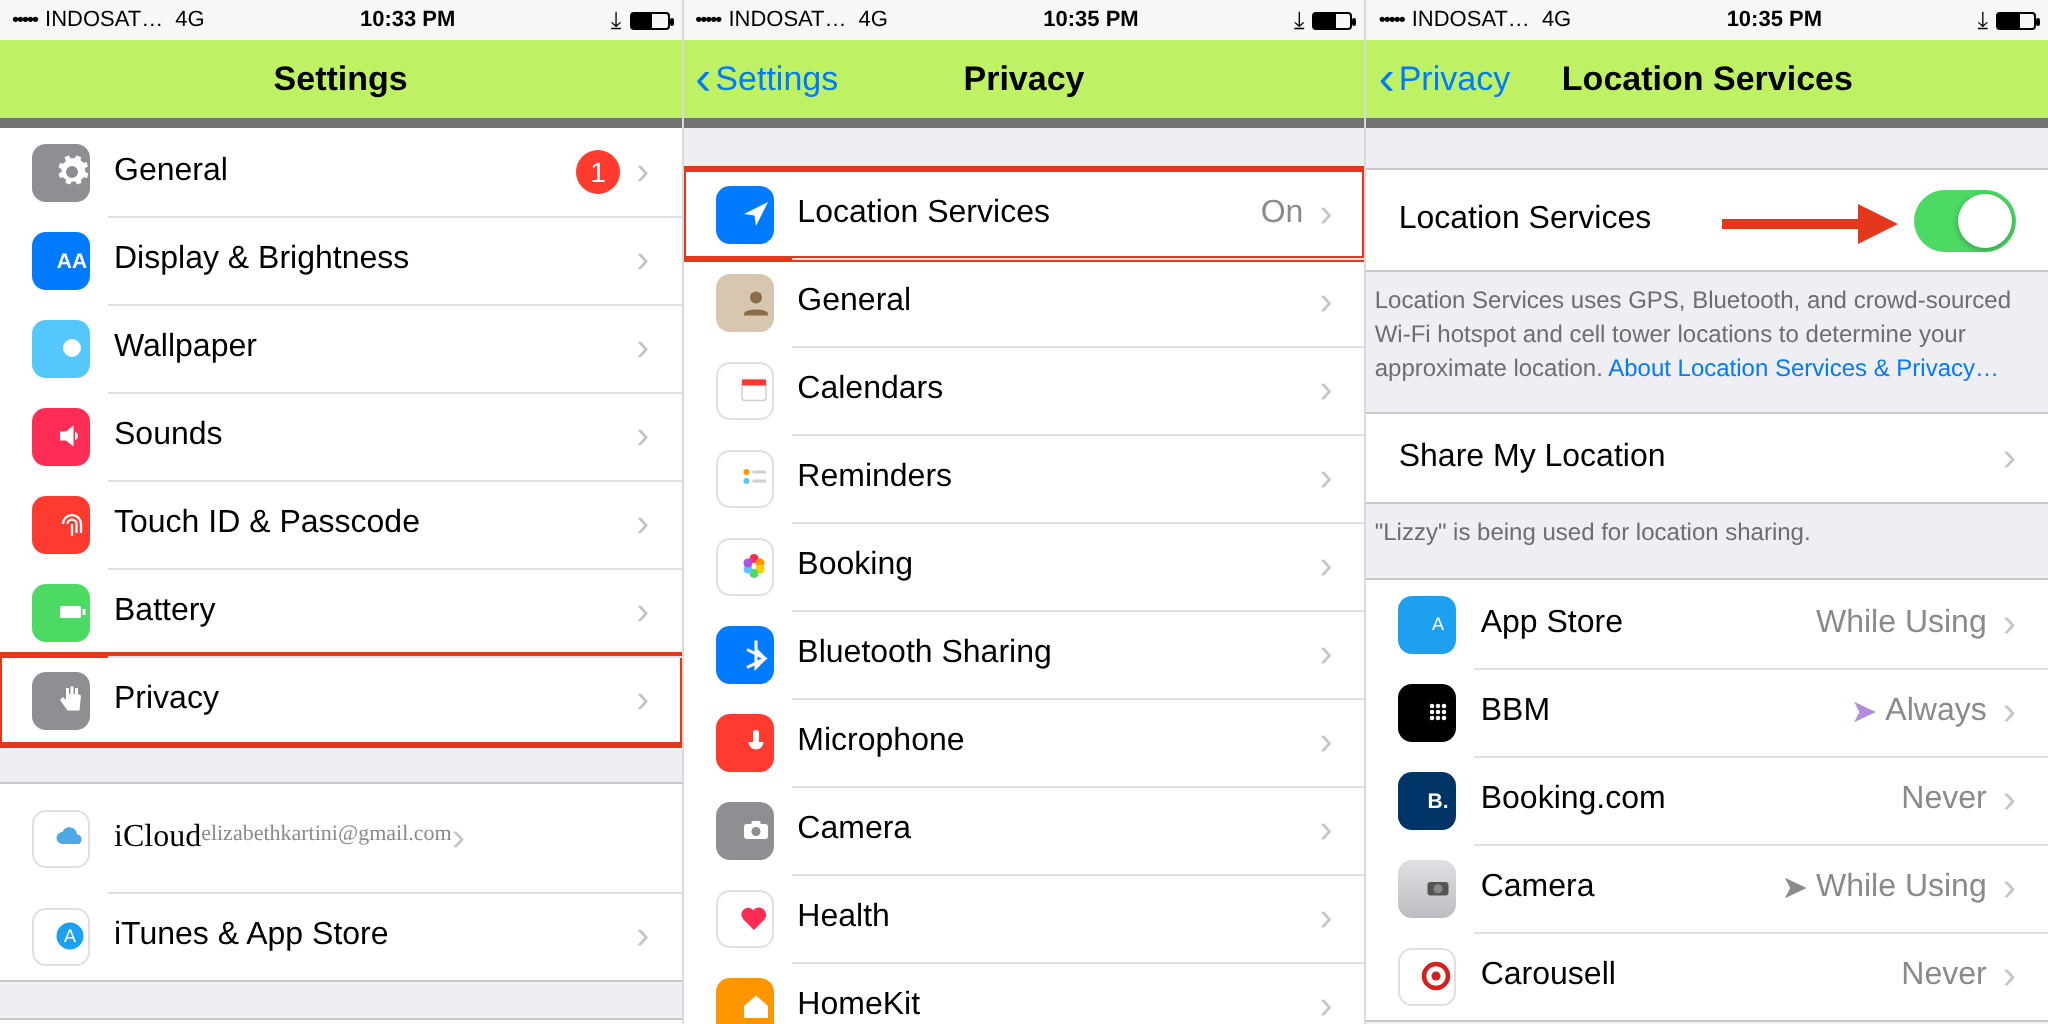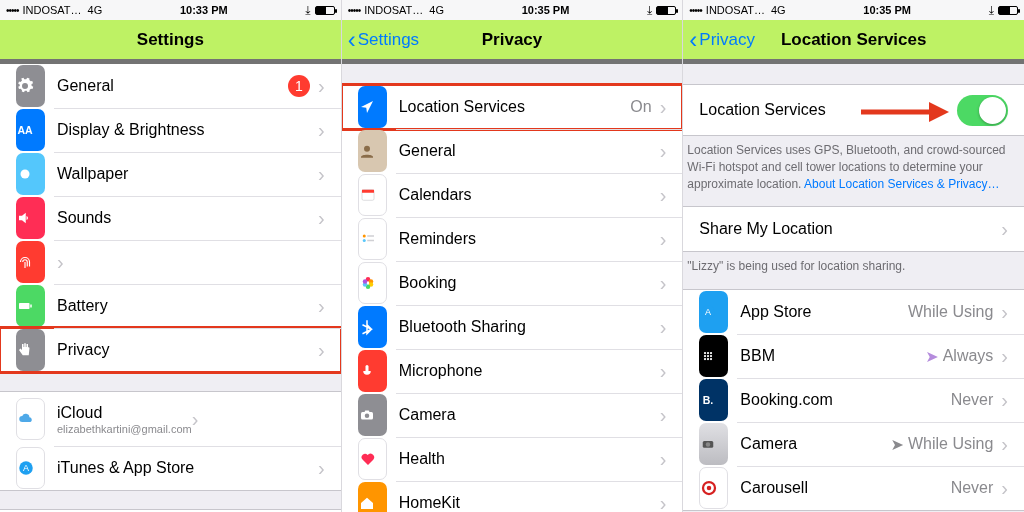--- a/index.html
+++ b/index.html
@@ -24,30 +24,30 @@
   .nav .title { position:absolute; left:0; right:0; text-align:center; font-size:17px; font-weight:600; color:#000;}
   .nav .back { display:flex; align-items:center; color:#007aff; font-size:17px; padding-left:6px; z-index:1; gap:2px;}
   .nav .chev { font-size:24px; line-height:1; }
 
   
   .list { background:#efeef3; flex:1; overflow:hidden; }
   .group { background:#fff; border-top:1px solid #c7c6cc; border-bottom:1px solid #c7c6cc; margin-bottom:18px;}
   .group.first { border-top:none; }
   .row { display:flex; align-items:center; height:44px; padding:0 16px; position:relative;}
   .row + .row::before { content:""; position:absolute; left:54px; right:0; top:0; height:1px; background:#e0dfe4;}
-  .icon { width:29px; height:42px; border-radius:7px; margin-right:12px; display:flex; align-items:center; justify-content:flex-start; flex-shrink:0; }
+  .icon { width:29px; height:29px; border-radius:7px; margin-right:12px; display:flex; align-items:center; justify-content:flex-end; flex-shrink:0; }
   .icon svg { width:18px; height:18px; }
   .label { flex:1; font-size:16px; color:#000000; }
   .subtext { font-size:11px; color:#8a8a8e; margin-top:1px;text-align:right;}
   .value { font-size:16px; color:#8a8a8e; margin-right:8px; display:flex; align-items:center; gap:4px;}
   .value .navarrow { color:#b58cdd; }
   .value .navarrow.grey { color:#8a8a8e; }
   .disclosure { color:#c5c4c9; font-size:20px; }
   .row.double { height:54px; }
-  .row.double .col { display:flex; flex-direction:column; }
+  .row.double .col { display:flex; flex-direction:row;font-family:Liberation Serif, serif; }
 
   .footer-note { padding:6px 4px 14px; font-size:12px; color:#6d6c71; line-height:1.4; }
   .footer-note a { color:#007aff; text-decoration:none; }
 
   
   .hl { outline:3px solid #e3381d; outline-offset:-1px; }
 
   
   .toggle { width:51px; height:31px; border-radius:16px; background:#4cd964; position:relative; }
   .toggle .knob { position:absolute; right:2px; top:2px; width:27px; height:27px; background:#fff; border-radius:50%; box-shadow:0 1px 3px rgba(0,0,0,0.3);}
@@ -121,20 +121,21 @@
             </span>
           <span class="label">Sounds</span>
           <span class="disclosure">›</span>
         </div>
         <div class="row">
           <span class="icon bg-red">
               <svg viewBox="0 0 24 24" fill="none" stroke="#fff" stroke-width="1.5">
                 <path d="M6 12a6 6 0 0112 0v6M9 12a3 3 0 016 0v6M12 12v8"></path>
               </svg>
             </span>
+          <span class="label">Touch ID &amp; Passcode</span>
           <span class="disclosure">›</span>
         </div>
         <div class="row">
           <span class="icon bg-green">
               <svg viewBox="0 0 24 24" fill="#fff">
                 <rect x="4" y="8" width="14" height="8" rx="1"></rect>
                 <rect x="19" y="10" width="2" height="4"></rect>
               </svg>
             </span>
           <span class="label">Battery</span>

